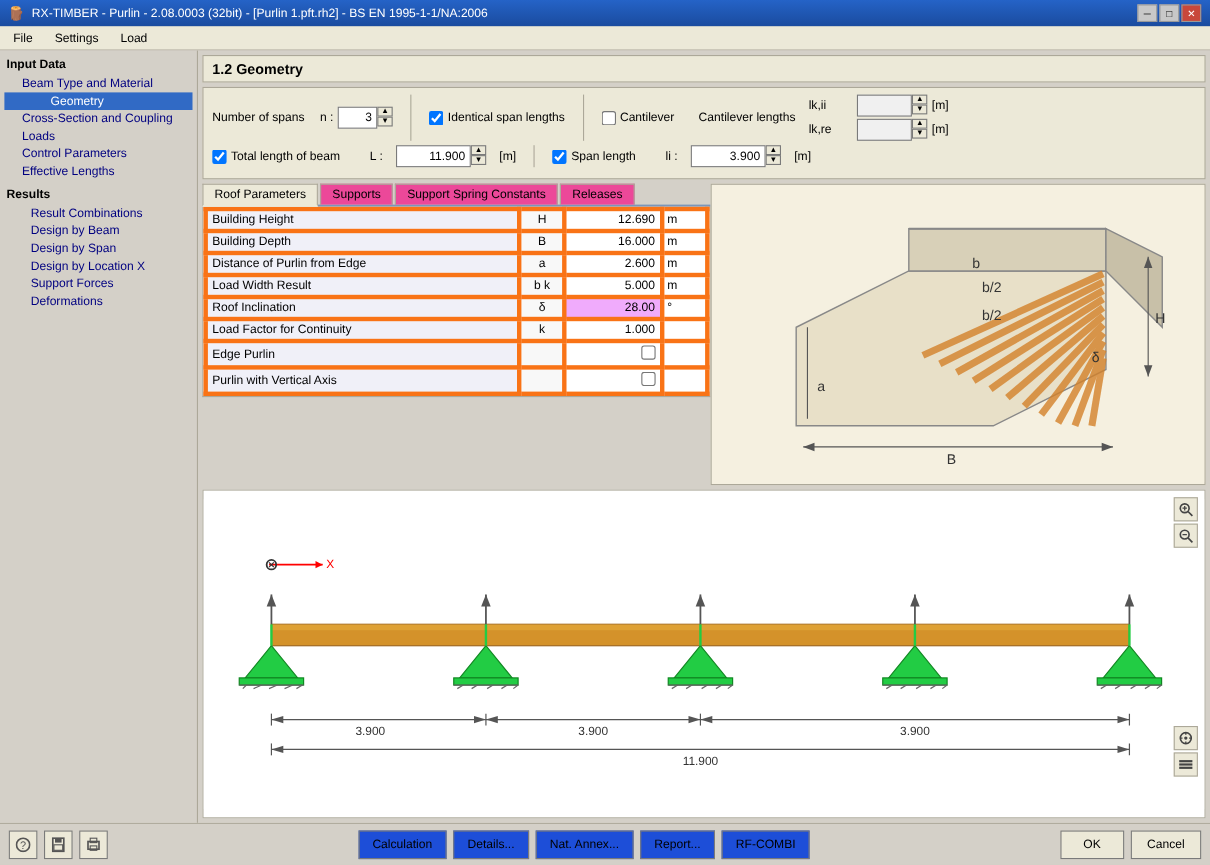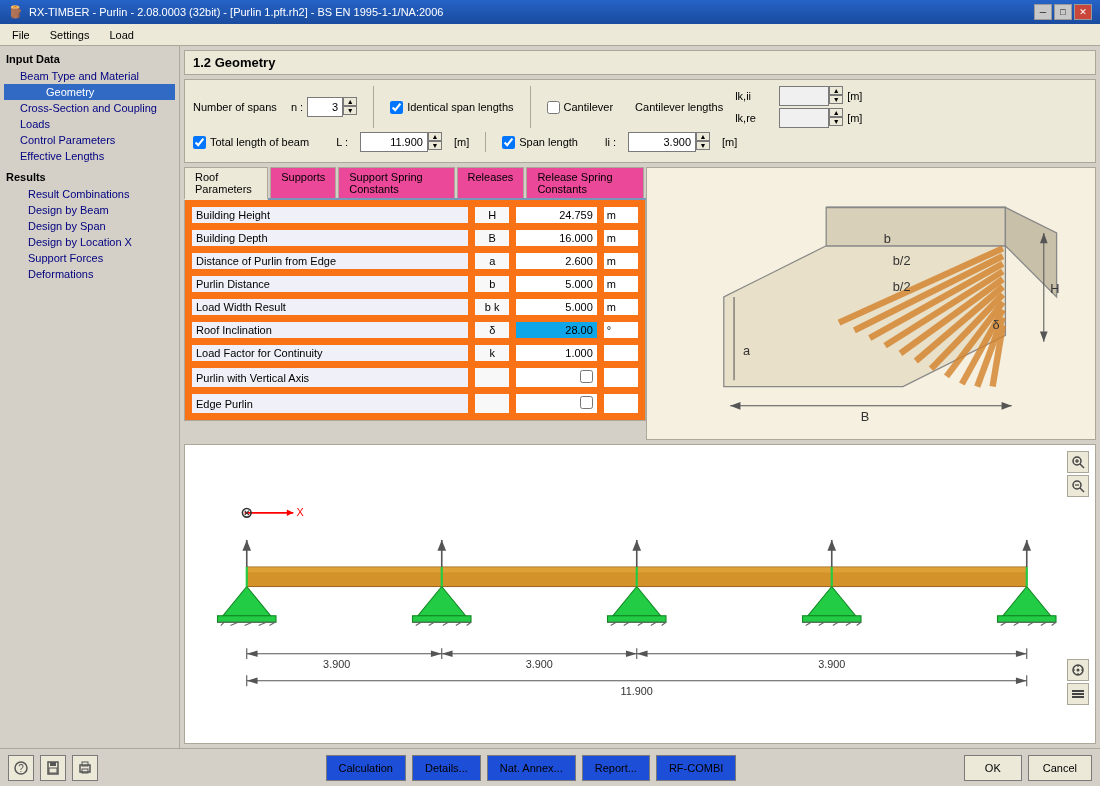--- a/index.html
+++ b/index.html
@@ -182,21 +182,21 @@
     }
 
     
     .data-table {
       width: 100%;
       border-collapse: collapse;
       font-size: 11px;
       background: white;
     }
     .data-table td {
-      border: 7px solid #f97316;
+      border: 4px solid #f97316;
       padding: 2px 4px;
       height: 18px;
     }
     .data-table td.col-name {
       background: #f0f0f8;
       width: 55%;
     }
     .data-table td.col-sym {
       text-align: center;
       width: 8%;
@@ -463,76 +463,69 @@
     </div>
 
     <div style="display:flex; gap:0; flex:0 0 auto;">
       <div style="flex:0 0 462px; display:flex; flex-direction:column;">
 
         <div class="tab-bar">
           <div class="tab active">Roof Parameters</div>
           <div class="tab">Supports</div>
           <div class="tab">Support Spring Constants</div>
           <div class="tab">Releases</div>
-          <div class="tab">Release Spring Constants</div>
         </div>
 
         <div style="background:white; border:1px solid #aca899; border-top:none;">
           <table class="data-table">
             <tbody id="table-body">
             <tr>
       <td class="col-name">Building Height</td>
       <td class="col-sym" style="font-style:normal">H</td>
-      <td class="col-val" style="background:white; color:#000">24.759</td>
+      <td class="col-val" style="background:white; color:#000">12.690</td>
       <td class="col-unit">m</td>
     </tr>
                 <tr>
       <td class="col-name">Building Depth</td>
       <td class="col-sym" style="font-style:normal">B</td>
       <td class="col-val" style="background:white; color:#000">16.000</td>
       <td class="col-unit">m</td>
     </tr>
                 <tr>
       <td class="col-name">Distance of Purlin from Edge</td>
       <td class="col-sym" style="font-style:normal">a</td>
       <td class="col-val" style="background:white; color:#000">2.600</td>
       <td class="col-unit">m</td>
     </tr>
                 <tr>
-      <td class="col-name">Purlin Distance</td>
-      <td class="col-sym" style="font-style:normal">b</td>
-      <td class="col-val" style="background:white; color:#000">5.000</td>
-      <td class="col-unit">m</td>
-    </tr>
-                <tr>
       <td class="col-name">Load Width Result</td>
       <td class="col-sym" style="font-style:normal">b k</td>
       <td class="col-val" style="background:white; color:#000">5.000</td>
       <td class="col-unit">m</td>
     </tr>
                 <tr>
       <td class="col-name">Roof Inclination</td>
       <td class="col-sym" style="font-style:normal">δ</td>
-      <td class="col-val" style="background:#0ea5e9; color:#000">28.00</td>
+      <td class="col-val" style="background:#f0abfc; color:#000">28.00</td>
       <td class="col-unit">°</td>
     </tr>
                 <tr>
       <td class="col-name">Load Factor for Continuity</td>
       <td class="col-sym" style="font-style:normal">k</td>
       <td class="col-val" style="background:white; color:#000">1.000</td>
       <td class="col-unit"></td>
     </tr>
                 <tr>
-      <td class="col-name">Purlin with Vertical Axis</td>
+      <td class="col-name">Edge Purlin</td>
       <td class="col-sym"></td>
       <td class="col-val checkbox-cell"><input type="checkbox" style=""></td>
       <td class="col-unit"></td>
     </tr>
                 <tr>
-      <td class="col-name">Edge Purlin</td>
+      <td class="col-name">Purlin with Vertical Axis</td>
       <td class="col-sym"></td>
       <td class="col-val checkbox-cell"><input type="checkbox" style=""></td>
       <td class="col-unit"></td>
     </tr>
               </tbody>
           </table>
         </div>
       </div>
 
       <div class="diagram-panel">

